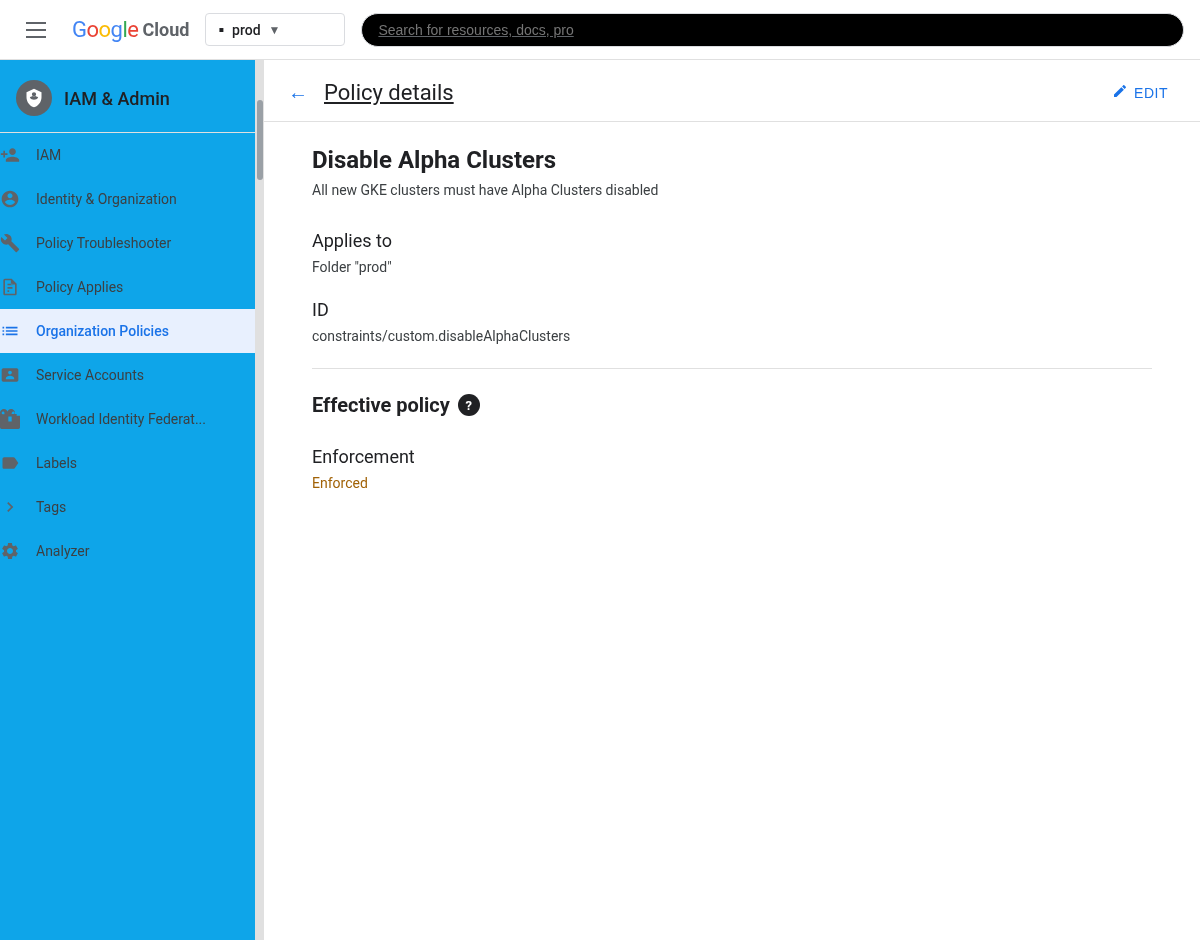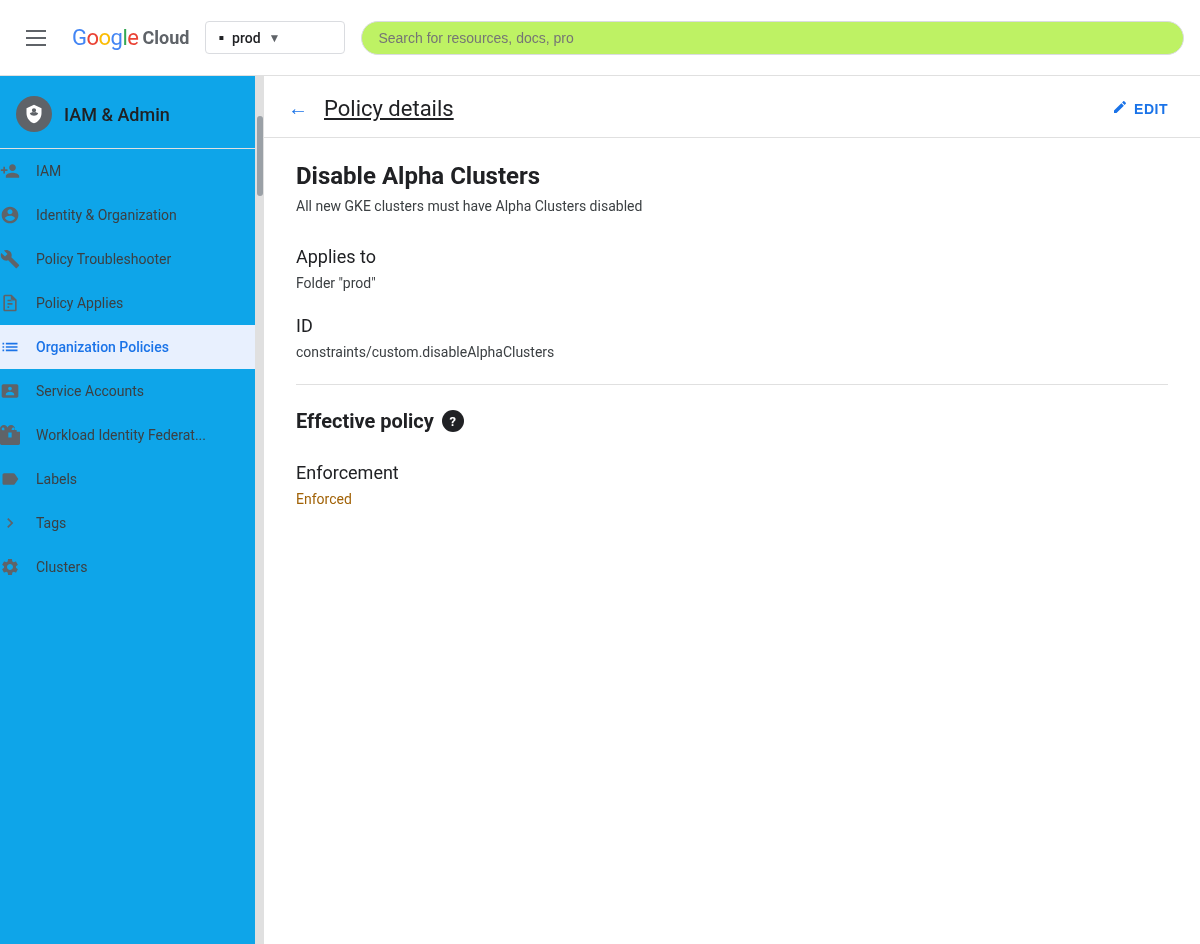--- a/index.html
+++ b/index.html
@@ -1,20 +1,20 @@
 <!DOCTYPE html>
 <html><head>
   <meta charset="utf-8">
   <style>
     * { box-sizing: border-box; margin: 0; padding: 0; }
     body { font-family: 'Google Sans', Roboto, Arial, sans-serif; font-size: 14px; color: #202124; background: #fff; }
 
     
     .top-nav {
-      height: 76px;
+      height: 60px;
       display: flex;
       align-items: center;
       padding: 0 16px;
       border-bottom: 1px solid #e0e0e0;
       gap: 16px;
       background: #fff;
     }
     .hamburger-btn {
       width: 40px; height: 40px;
       display: flex; flex-direction: column; justify-content: center; align-items: center; gap: 5px;
@@ -43,21 +43,22 @@
       border: 1px solid #dadce0; border-radius: 4px;
       padding: 6px 12px; cursor: pointer; min-width: 140px;
     }
     .project-selector .folder-icon { font-size: 16px; }
     .project-selector .project-name { font-size: 14px; font-weight: 500; }
     .project-selector .chevron { font-size: 12px; color: #5f6368; }
     .search-bar {
       flex: 1;
       border: 1px solid #dadce0; border-radius: 24px;
       padding: 8px 16px; font-size: 14px; color: #5f6368;
-      background: #bef264;
+      background: #000000;
+      text-decoration: underline;
     }
 
     
     .main-layout {
       display: flex;
       height: calc(944px - 64px);
     }
 
     
     .sidebar {
@@ -124,28 +125,28 @@
     }
     .back-btn {
       font-size: 20px; color: #1a73e8; cursor: pointer;
       background: none; border: none;
     }
     .content-title {
       font-size: 22px; font-weight: 400; color: #202124; flex: 1; text-decoration: underline;
     }
     .edit-btn {
       display: flex; align-items: center; gap: 6px;
-      color: #1a73e8; font-size: 14px; font-weight: 700;
+      color: #1a73e8; font-size: 14px; font-weight: 400;
       cursor: pointer; border: none; background: none;
       text-transform: uppercase; letter-spacing: 0.5px;
     }
     .edit-icon { font-size: 16px; }
 
     .content-body {
-      padding: 24px 32px;
+      padding: 24px 48px;
     }
     .policy-title {
       font-size: 24px; font-weight: 700; color: #202124; margin-bottom: 8px;
     }
     .policy-description {
       font-size: 14px; color: #3c4043; margin-bottom: 32px;
     }
     .section-label {
       font-size: 18px; font-weight: 400; color: #202124; margin-bottom: 8px;
     }
@@ -291,21 +292,21 @@
       </div>
       <span class="sidebar-item-label">Tags</span>
     </div>
 
     <div class="sidebar-item">
       <div class="sidebar-item-icon">
         <svg width="20" height="20" viewBox="0 0 24 24" fill="#5f6368">
           <path d="M19.14,12.94c0.04-0.3,0.06-0.61,0.06-0.94c0-0.32-0.02-0.64-0.07-0.94l2.03-1.58c0.18-0.14,0.23-0.41,0.12-0.61 l-1.92-3.32c-0.12-0.22-0.37-0.29-0.59-0.22l-2.39,0.96c-0.5-0.38-1.03-0.7-1.62-0.94L14.4,2.81c-0.04-0.24-0.24-0.41-0.48-0.41 h-3.84c-0.24,0-0.43,0.17-0.47,0.41L9.25,5.35C8.66,5.59,8.12,5.92,7.63,6.29L5.24,5.33c-0.22-0.08-0.47,0-0.59,0.22L2.74,8.87 C2.62,9.08,2.66,9.34,2.86,9.48l2.03,1.58C4.84,11.36,4.8,11.69,4.8,12s0.02,0.64,0.07,0.94l-2.03,1.58 c-0.18,0.14-0.23,0.41-0.12,0.61l1.92,3.32c0.12,0.22,0.37,0.29,0.59,0.22l2.39-0.96c0.5,0.38,1.03,0.7,1.62,0.94l0.36,2.54 c0.05,0.24,0.24,0.41,0.48,0.41h3.84c0.24,0,0.44-0.17,0.47-0.41l0.36-2.54c0.59-0.24,1.13-0.56,1.62-0.94l2.39,0.96 c0.22,0.08,0.47,0,0.59-0.22l1.92-3.32c0.12-0.22,0.07-0.47-0.12-0.61L19.14,12.94z M12,15.6c-1.98,0-3.6-1.62-3.6-3.6 s1.62-3.6,3.6-3.6s3.6,1.62,3.6,3.6S13.98,15.6,12,15.6z"></path>
         </svg>
       </div>
-      <span class="sidebar-item-label">Clusters</span>
+      <span class="sidebar-item-label">Analyzer</span>
     </div>
 
   </aside>
 
   <div class="sidebar-scrollbar">
     <div class="sidebar-scrollbar-thumb"></div>
   </div>
 
   <main class="content-area">
 

